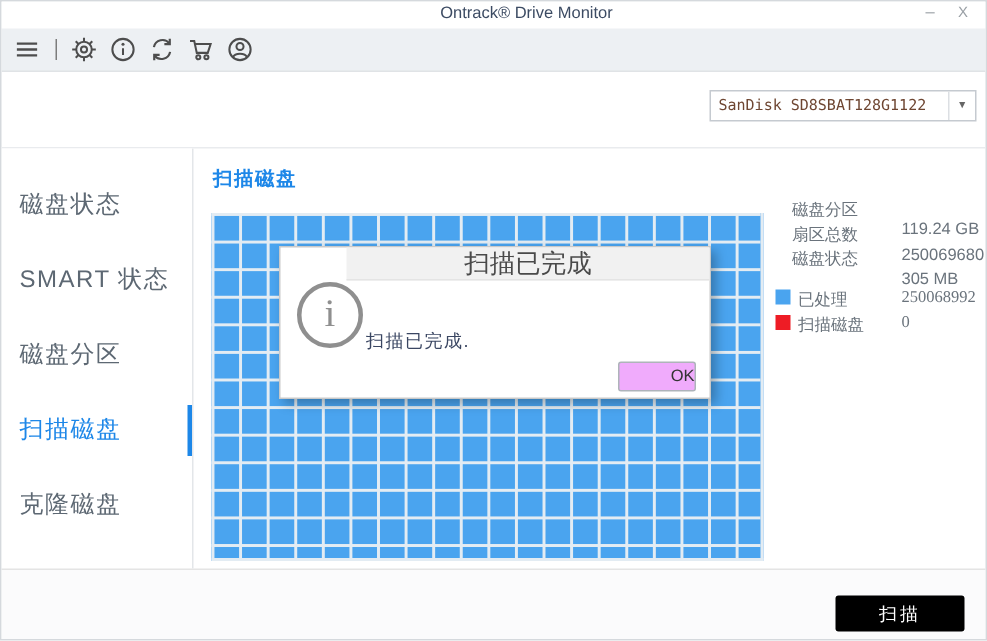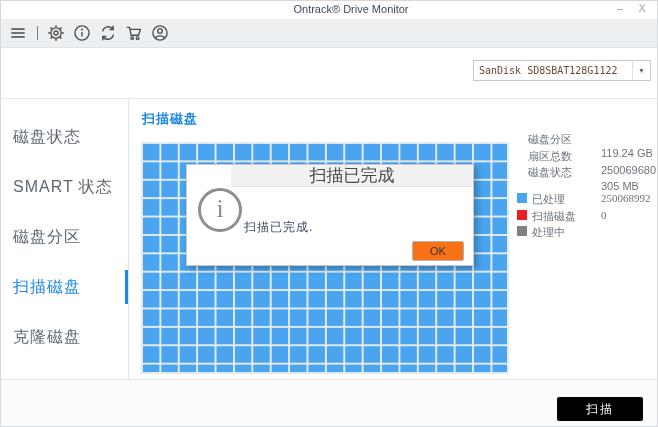--- a/index.html
+++ b/index.html
@@ -78,23 +78,23 @@
             border:1px solid #c9c9c9; box-shadow:3px 3px 7px rgba(0,0,0,0.28); }
   .dialog-titlebar { height:22px; background:#f1f1f1; border-bottom:1px solid #e4e4e4;
                      text-align:center; line-height:22px; font-size:17px; color:#4a4a4a;margin-left:44px; }
   .dialog-body { position:relative; height:78px; }
   .info-icon { position:absolute; left:11px; top:1px; width:44px; height:44px; border-radius:50%;
                border:3px solid #8f8f8f; display:flex; align-items:center; justify-content:center; }
   .info-icon .i-glyph { font-family:"Liberation Serif", serif; font-size:26px; color:#8f8f8f;
                         line-height:1; margin-top:-2px; }
   .dialog-msg { position:absolute; left:57px; top:32px; font-size:12px; font-weight:normal;
                 color:#3a4662; letter-spacing:1px; }
-  .ok-btn { position:absolute; left:225px; top:54px; width:52px; height:20px; background:#f97316;
+  .ok-btn { position:absolute; left:225px; top:54px; width:52px; height:20px; background:#f0abfc;
             border:1px solid #aeb4ba; border-radius:2px; font-size:11px; color:#333333;
-            font-family:"Liberation Sans", sans-serif; cursor:pointer; }
+            font-family:"Liberation Sans", sans-serif; cursor:pointer;text-align:right; }
 </style>
 </head>
 <body>
 
 <div class="window">
 
   <div class="titlebar">
     <div class="title">Ontrack® Drive Monitor</div>
     <div class="win-min">–</div>
     <div class="win-close">X</div>
@@ -215,25 +215,20 @@
     <div class="legend-row">
       <span class="sq" style="background: rgb(74, 164, 239);"></span>
       <span class="lbl">已处理</span>
       <span class="val">250068992</span>
     </div>
     <div class="legend-row">
       <span class="sq" style="background: rgb(238, 28, 37);"></span>
       <span class="lbl">扫描磁盘</span>
       <span class="val">0</span>
     </div>
-    <div class="legend-row">
-      <span class="sq" style="background: rgb(128, 128, 128);"></span>
-      <span class="lbl">处理中</span>
-      <span class="val"></span>
-    </div>
   </div>
 
   <div class="bottom-divider"></div>
   <div class="bottom-bar"></div>
   <button class="scan-btn">扫描</button>
 
   <div class="dialog">
     <div class="dialog-titlebar">扫描已完成</div>
     <div class="dialog-body">
       <div class="info-icon">

